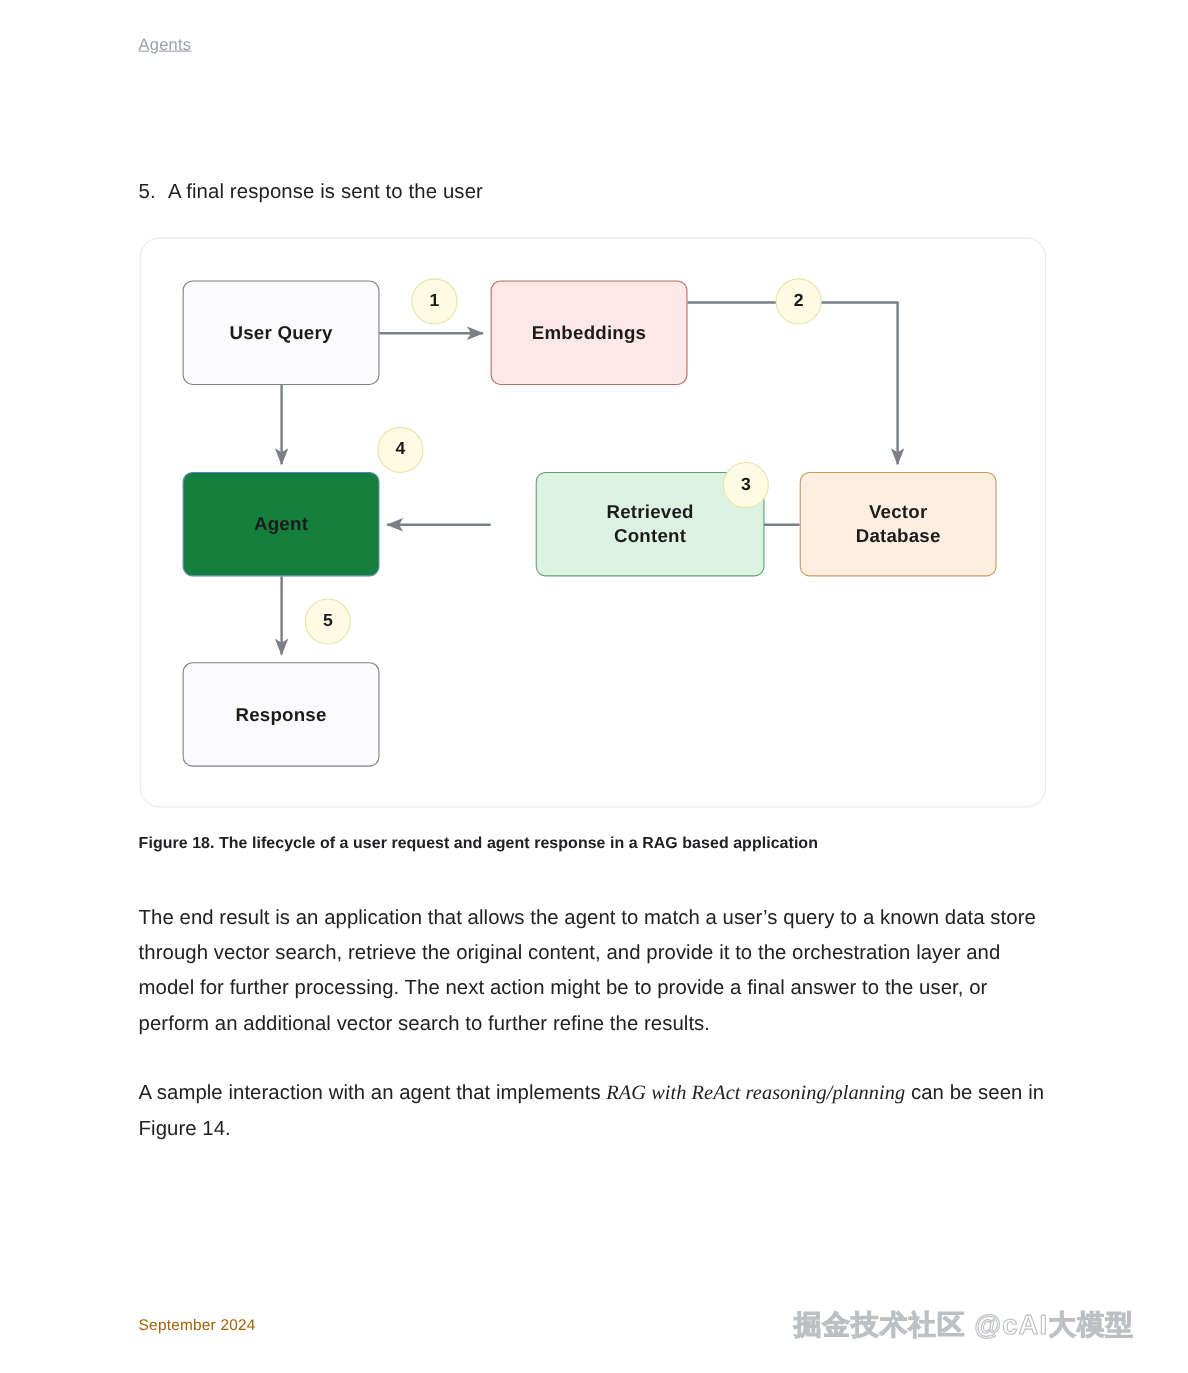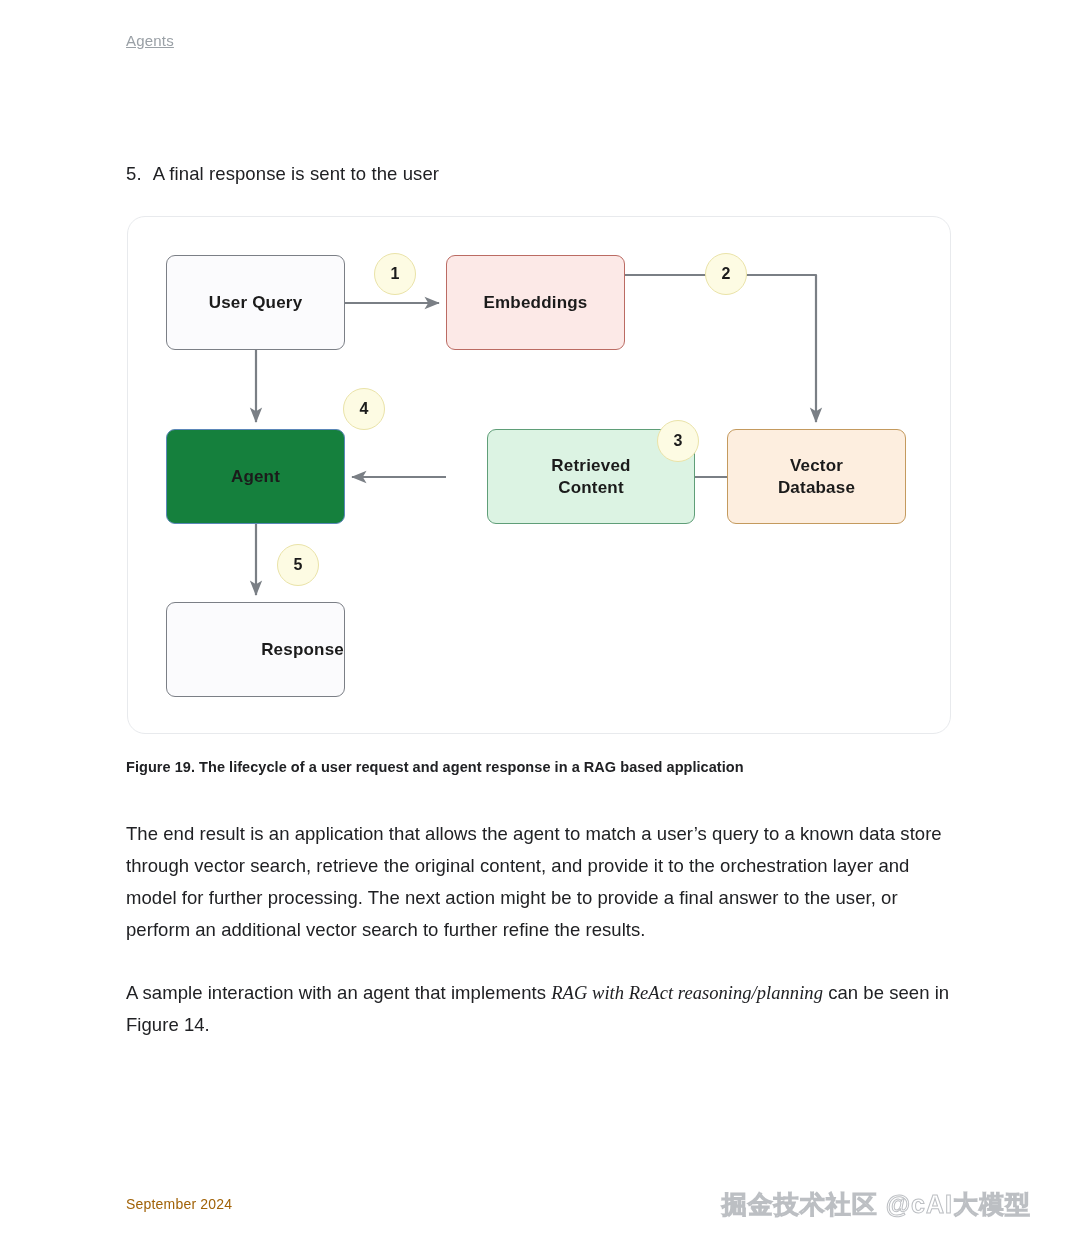--- a/index.html
+++ b/index.html
@@ -112,21 +112,20 @@
   }
   .node-agent {
     left: 38px; top: 212px; width: 179px; height: 95px;
     background: #15803d;
     border: 1.6px solid #5b87b8;
   }
   .node-response {
     left: 38px; top: 385px; width: 179px; height: 95px;
     background: #fbfbfd;
     border: 1.6px solid #7b7f86;
-    justify-content: flex-end;
   }
 
   
   .badge {
     position: absolute;
     width: 42px;
     height: 42px;
     border-radius: 50%;
     background: #fdfbe3;
     border: 1.5px solid #eae3a8;
@@ -260,21 +259,21 @@
       <div class="badge badge-4">
         <span>4</span>
       </div>
       <div class="badge badge-5">
         <span>5</span>
       </div>
 
     </div>
   </div>
 
-  <div class="figure-caption">Figure 19. The lifecycle of a user request and agent response in a RAG based application</div>
+  <div class="figure-caption">Figure 18. The lifecycle of a user request and agent response in a RAG based application</div>
 
   <div class="body-para para-1">The end result is an application that allows the agent to match a user’s query to a known data store through vector search, retrieve the original content, and provide it to the orchestration layer and model for further processing. The next action might be to provide a final answer to the user, or perform an additional vector search to further refine the results.</div>
 
   <div class="body-para para-2">
     <span>A sample interaction with an agent that implements </span><em>RAG with ReAct reasoning/planning</em><span> can be seen in Figure 14.</span>
   </div>
 
   <div class="footer-date">September 2024</div>
 
   <div class="watermark">掘金技术社区 @cAI大模型</div>

